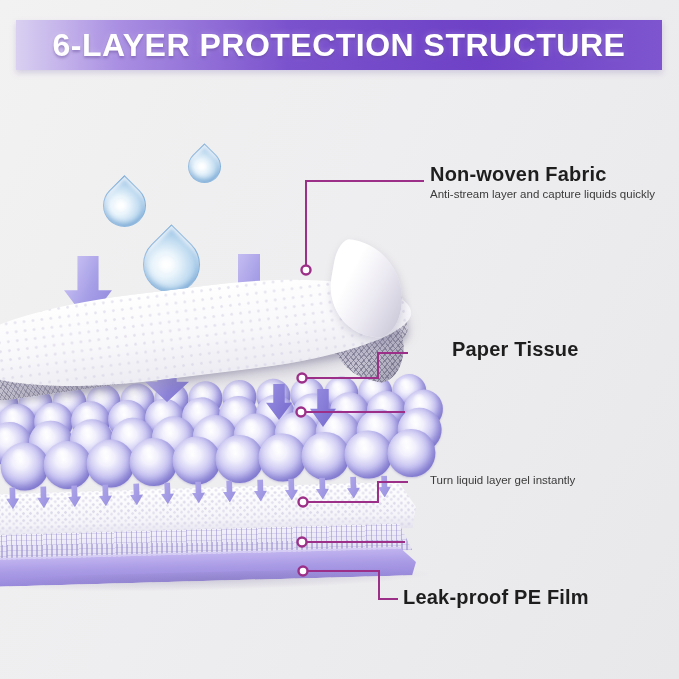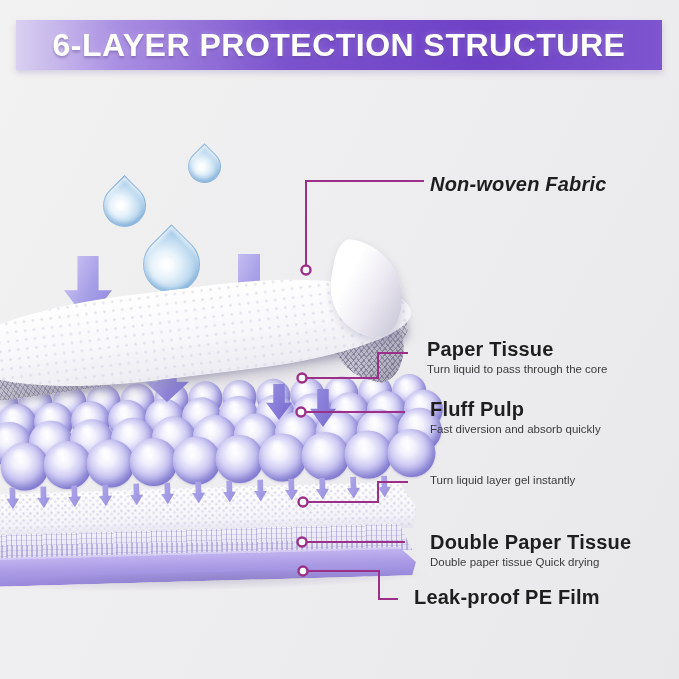--- a/index.html
+++ b/index.html
@@ -119,22 +119,22 @@
     position:absolute;left:-8px;top:572px;width:436px;height:18px;transform:rotate(-1.4deg);
     background:radial-gradient(ellipse at 50% 40%,rgba(120,110,160,.28),rgba(120,110,160,0) 72%);
   }
   
   svg.wires{position:absolute;left:0;top:0;pointer-events:none;}
   .connector{stroke:var(--connector,#9c2f88);stroke-width:2;fill:none;}
   .node{fill:#ffffff;stroke:var(--connector,#9c2f88);stroke-width:2.4;}
   .callout{position:absolute;}
   .callout .t{font-size:20px;font-weight:700;color:#1e1e1e;line-height:22px;letter-spacing:.2px;white-space:nowrap;}
   .callout .d{font-size:11.5px;color:#3b3b3b;margin-top:3px;white-space:nowrap;}
-  .co1{left:430px;top:173px;font-style:italic;} .co2{left:427px;top:338px;} .co3{left:430px;top:398px;}
-  .co4{left:430px;top:471px;} .co5{left:430px;top:531px;} .co6{left:414px;top:586px;}
+  .co1{left:430px;top:163px;} .co2{left:452px;top:338px;} .co3{left:430px;top:398px;}
+  .co4{left:430px;top:471px;} .co5{left:430px;top:531px;} .co6{left:403px;top:586px;}
 </style>
 </head>
 <body>
 
 <div id="stage">
 
   <div class="banner">
     <h1>6-LAYER PROTECTION STRUCTURE</h1>
   </div>
 
@@ -233,33 +233,25 @@
     <circle class="node" cx="306" cy="270" r="4.5"></circle>
     <circle class="node" cx="302" cy="378" r="4.5"></circle>
     <circle class="node" cx="301" cy="412" r="4.5"></circle>
     <circle class="node" cx="303" cy="502" r="4.5"></circle>
     <circle class="node" cx="302" cy="542" r="4.5"></circle>
     <circle class="node" cx="303" cy="571" r="4.5"></circle>
   </svg>
 
   <div class="callout co1">
     <div class="t">Non-woven Fabric</div>
+    <div class="d">Anti-stream layer and capture liquids quickly</div>
   </div>
   <div class="callout co2">
     <div class="t">Paper Tissue</div>
-    <div class="d">Turn liquid to pass through the core</div>
-  </div>
-  <div class="callout co3">
-    <div class="t">Fluff Pulp</div>
-    <div class="d">Fast diversion and absorb quickly</div>
   </div>
   <div class="callout co4">
     <div class="d">Turn liquid layer gel instantly</div>
   </div>
-  <div class="callout co5">
-    <div class="t">Double Paper Tissue</div>
-    <div class="d">Double paper tissue Quick drying</div>
-  </div>
   <div class="callout co6">
     <div class="t">Leak-proof PE Film</div>
   </div>
 
 </div>
 
 </body></html>

